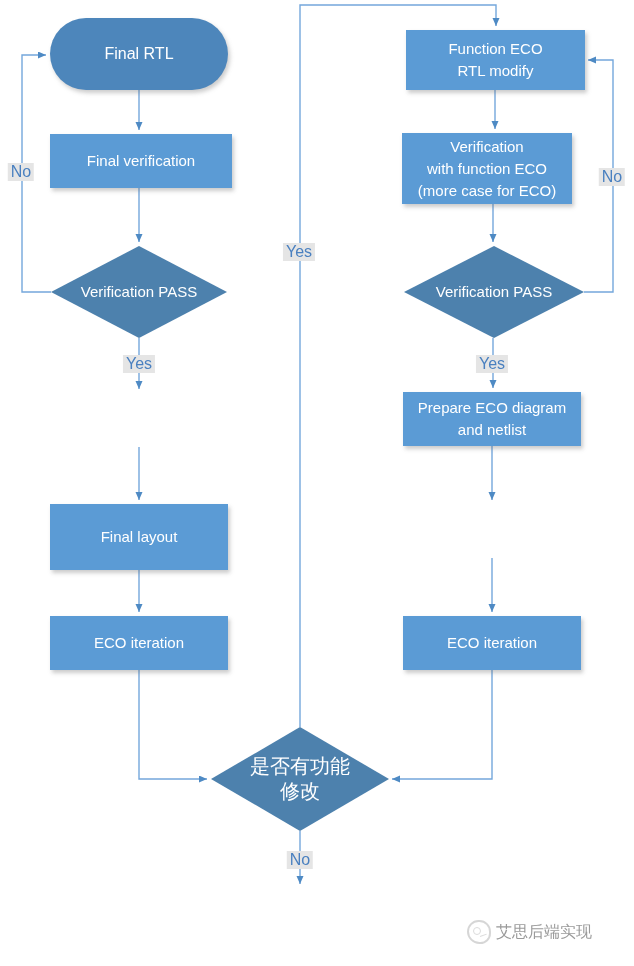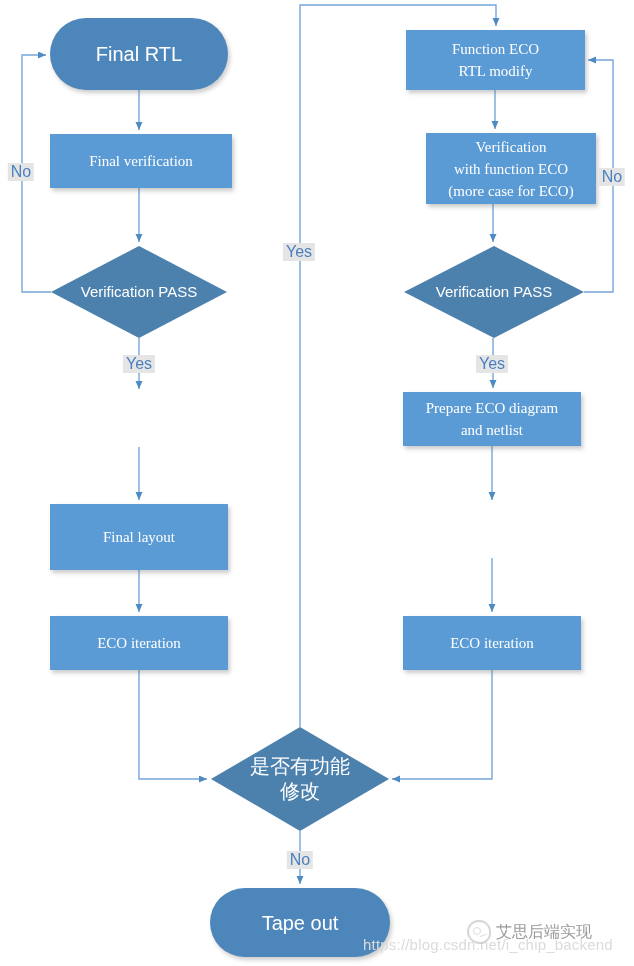--- a/index.html
+++ b/index.html
@@ -10,22 +10,22 @@
   .canvas{
     position:relative;width:634px;height:966px;background:#ffffff;overflow:hidden;
     font-family:"Liberation Sans",sans-serif;
   }
   .wires{position:absolute;left:0;top:0;width:634px;height:966px;}
   .node{
     position:absolute;display:flex;align-items:center;justify-content:center;
     text-align:center;color:#ffffff;font-size:15px;line-height:22px;
     white-space:pre-line;box-sizing:border-box;
   }
-  .rect{background:var(--rect);box-shadow:2px 3px 4px rgba(110,110,110,.35);font-family:Liberation Serif, serif;}
-  .stadium{background:var(--stadium);border-radius:40px;box-shadow:2px 3px 4px rgba(110,110,110,.35);font-size:20px;}
+  .rect{background:var(--rect);box-shadow:2px 3px 4px rgba(110,110,110,.35);}
+  .stadium{background:var(--stadium);border-radius:40px;box-shadow:2px 3px 4px rgba(110,110,110,.35);font-size:16px;}
   .diamond{
     background:var(--diamond);
     clip-path:polygon(50% 0,100% 50%,50% 100%,0 50%);
     filter:drop-shadow(2px 3px 3px rgba(110,110,110,.35));
   }
   .diamond.cn{font-size:20px;line-height:25px;}
   .edge-label{
     position:absolute;transform:translate(-50%,-50%);
     color:var(--edge-label);font-size:16px;background:#e5e5e5;padding:0 3px;
     white-space:nowrap;
@@ -101,21 +101,21 @@
 
   <div class="node rect" style="left:50px;top:616px;width:178px;height:54px">
     <span>ECO iteration</span>
   </div>
 
   <div class="node rect" style="left:406px;top:30px;width:179px;height:60px">
     <span>Function ECO
 RTL modify</span>
   </div>
 
-  <div class="node rect" style="left:426px;top:133px;width:170px;height:71px">
+  <div class="node rect" style="left:402px;top:133px;width:170px;height:71px">
     <span>Verification
 with function ECO
 (more case for ECO)</span>
   </div>
 
   <div class="node diamond" style="left:404px;top:246px;width:180px;height:92px">
     <span>Verification PASS</span>
   </div>
 
   <div class="node rect" style="left:403px;top:392px;width:178px;height:54px">
@@ -126,28 +126,24 @@
 
   <div class="node rect" style="left:403px;top:616px;width:178px;height:54px">
     <span>ECO iteration</span>
   </div>
 
   <div class="node diamond cn" style="left:211px;top:727px;width:178px;height:104px">
     <span>是否有功能
 修改</span>
   </div>
 
-  <div class="node stadium" style="left:210px;top:888px;width:180px;height:69px">
-    <span>Tape out</span>
-  </div>
 
   <span class="edge-label" style="left:21px;top:172px">No</span>
   <span class="edge-label" style="left:139px;top:364px">Yes</span>
   <span class="edge-label" style="left:299px;top:252px">Yes</span>
   <span class="edge-label" style="left:612px;top:177px">No</span>
   <span class="edge-label" style="left:492px;top:364px">Yes</span>
   <span class="edge-label" style="left:300px;top:860px">No</span>
 
-  <span class="wm-url">https://blog.csdn.net/i_chip_backend</span>
   <span class="wm-icon"></span>
   <span class="wm-brand">艾思后端实现</span>
 
 </div>
 
 </body></html>

